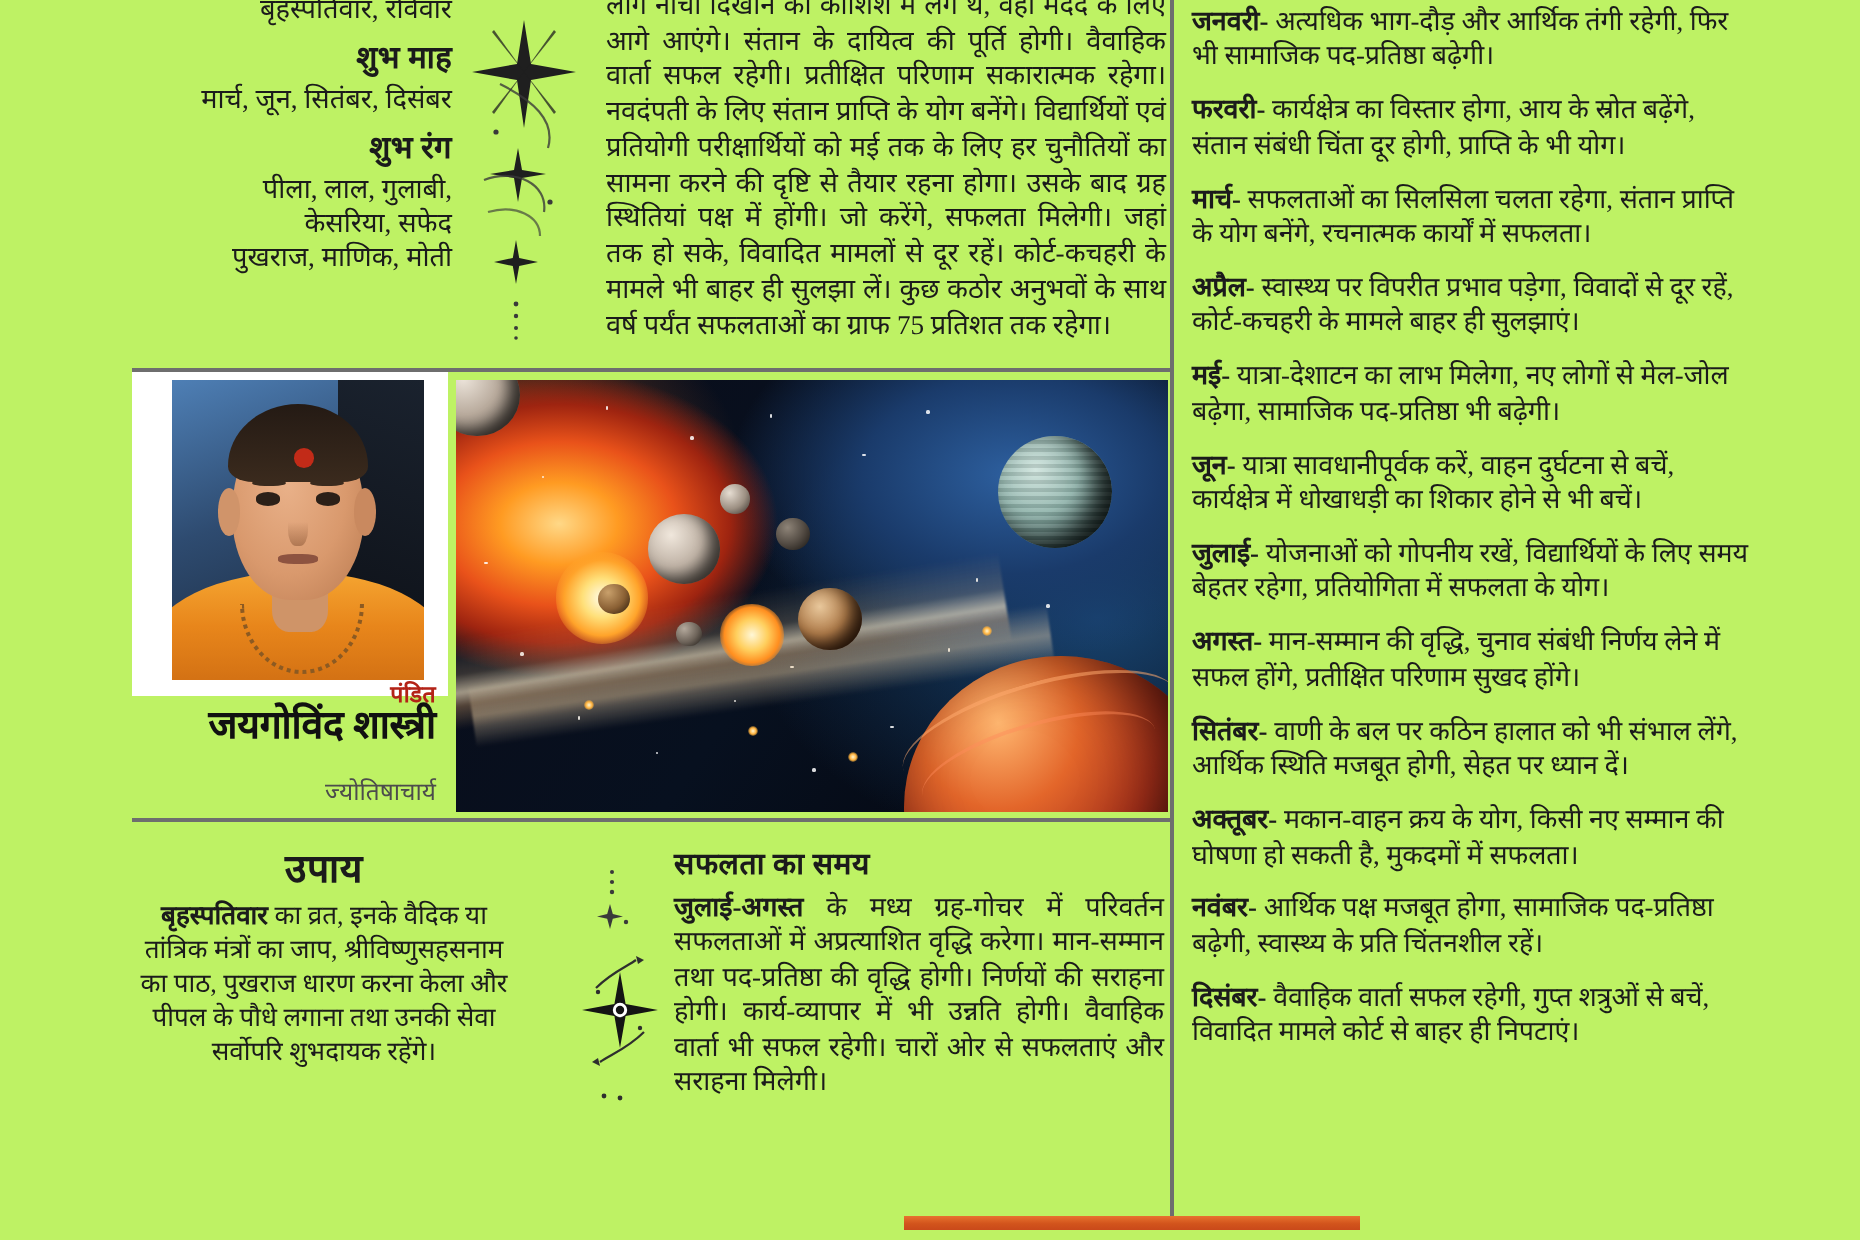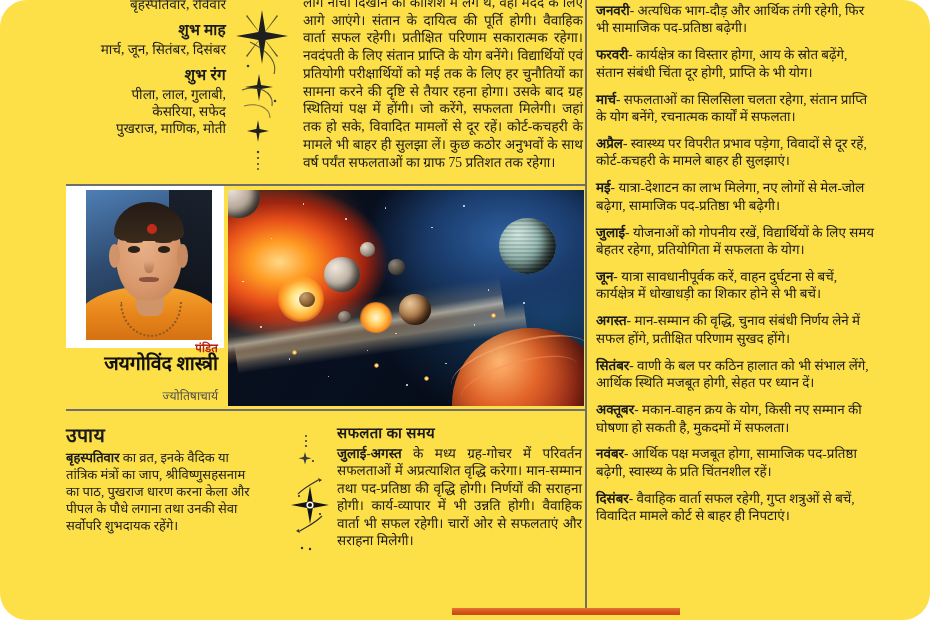--- a/index.html
+++ b/index.html
@@ -14,22 +14,21 @@
     position: relative;
     overflow: hidden;
     font-family: "Liberation Serif", "DejaVu Serif", serif;
     color: #1b1b1b;
   }
 
   
   #page {
     position: absolute;
     inset: 0;
-    background: #fde047;
-    border-radius: 27px;
+    background: #bef264;
   }
 
   
   .v-divider {
     position: absolute;
     top: 0;
     bottom: 0;
     width: 2px;
     background: #6e6e6e;
   }
@@ -347,21 +346,21 @@
   #cosmic-image .glow-dot {
     position: absolute; width: 5px; height: 5px; border-radius: 50%;
     background: radial-gradient(circle, #fff6d0 0%, #ffb23c 45%, rgba(255,130,20,0) 80%);
   }
 
   
   #col-left-bottom {
     left: 66px;
     top: 424px;
     width: 192px;
-    text-align: left;
+    text-align: center;
   }
   #col-left-bottom .sec-head {
     font-size: 19.5px;
     font-weight: bold;
     line-height: 1.2;
     letter-spacing: .3px;
     margin-bottom: 3px;
   }
   #col-left-bottom .sec-body {
     font-size: 13px;
@@ -576,22 +575,22 @@
     <div class="sec-head">सफलता का समय</div>
     <div class="sec-body"><b>जुलाई-अगस्त</b><span> के मध्य ग्रह-गोचर में परिवर्तन सफलताओं में अप्रत्याशित वृद्धि करेगा। मान-सम्मान तथा पद-प्रतिष्ठा की वृद्धि होगी। निर्णयों की सराहना होगी। कार्य-व्यापार में भी उन्नति होगी। वैवाहिक वार्ता भी सफल रहेगी। चारों ओर से सफलताएं और सराहना मिलेगी।</span></div>
   </div>
 
   <div class="col" id="col-right">
     <div class="month-item"><span class="month-name">जनवरी-</span><span> अत्यधिक भाग-दौड़ और आर्थिक तंगी रहेगी, फिर भी सामाजिक पद-प्रतिष्ठा बढ़ेगी।</span></div>
     <div class="month-item"><span class="month-name">फरवरी-</span><span> कार्यक्षेत्र का विस्तार होगा, आय के स्रोत बढ़ेंगे, संतान संबंधी चिंता दूर होगी, प्राप्ति के भी योग।</span></div>
     <div class="month-item"><span class="month-name">मार्च-</span><span> सफलताओं का सिलसिला चलता रहेगा, संतान प्राप्ति के योग बनेंगे, रचनात्मक कार्यों में सफलता।</span></div>
     <div class="month-item"><span class="month-name">अप्रैल-</span><span> स्वास्थ्य पर विपरीत प्रभाव पड़ेगा, विवादों से दूर रहें, कोर्ट-कचहरी के मामले बाहर ही सुलझाएं।</span></div>
     <div class="month-item"><span class="month-name">मई-</span><span> यात्रा-देशाटन का लाभ मिलेगा, नए लोगों से मेल-जोल बढ़ेगा, सामाजिक पद-प्रतिष्ठा भी बढ़ेगी।</span></div>
+    <div class="month-item"><span class="month-name">जून-</span><span> यात्रा सावधानीपूर्वक करें, वाहन दुर्घटना से बचें, कार्यक्षेत्र में धोखाधड़ी का शिकार होने से भी बचें।</span></div>
     <div class="month-item"><span class="month-name">जुलाई-</span><span> योजनाओं को गोपनीय रखें, विद्यार्थियों के लिए समय बेहतर रहेगा, प्रतियोगिता में सफलता के योग।</span></div>
-    <div class="month-item"><span class="month-name">जून-</span><span> यात्रा सावधानीपूर्वक करें, वाहन दुर्घटना से बचें, कार्यक्षेत्र में धोखाधड़ी का शिकार होने से भी बचें।</span></div>
     <div class="month-item"><span class="month-name">अगस्त-</span><span> मान-सम्मान की वृद्धि, चुनाव संबंधी निर्णय लेने में सफल होंगे, प्रतीक्षित परिणाम सुखद होंगे।</span></div>
     <div class="month-item"><span class="month-name">सितंबर-</span><span> वाणी के बल पर कठिन हालात को भी संभाल लेंगे, आर्थिक स्थिति मजबूत होगी, सेहत पर ध्यान दें।</span></div>
     <div class="month-item"><span class="month-name">अक्तूबर-</span><span> मकान-वाहन क्रय के योग, किसी नए सम्मान की घोषणा हो सकती है, मुकदमों में सफलता।</span></div>
     <div class="month-item"><span class="month-name">नवंबर-</span><span> आर्थिक पक्ष मजबूत होगा, सामाजिक पद-प्रतिष्ठा बढ़ेगी, स्वास्थ्य के प्रति चिंतनशील रहें।</span></div>
     <div class="month-item"><span class="month-name">दिसंबर-</span><span> वैवाहिक वार्ता सफल रहेगी, गुप्त शत्रुओं से बचें, विवादित मामले कोर्ट से बाहर ही निपटाएं।</span></div>
   </div>
 
   <div id="footer-bar"></div>
 
 </div>

